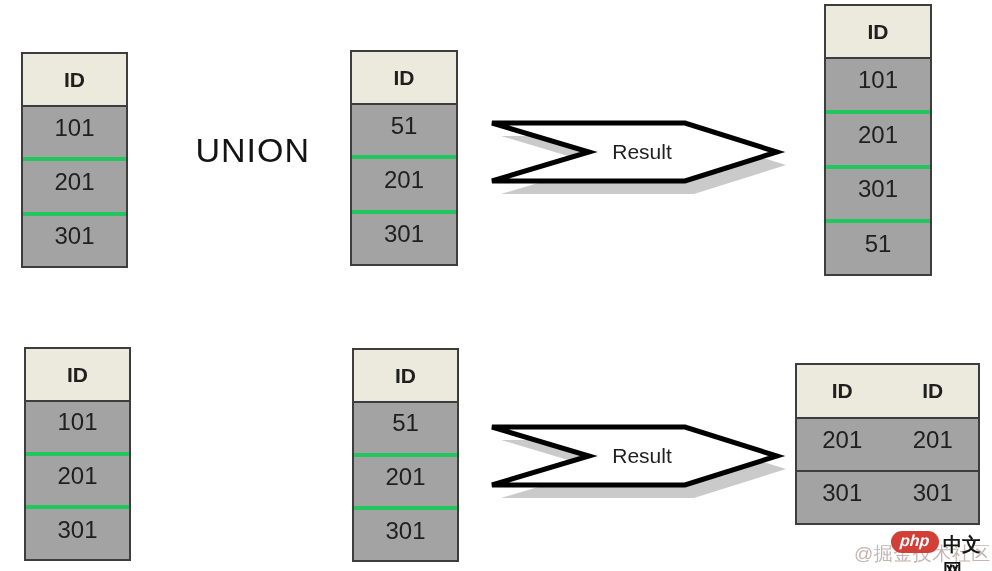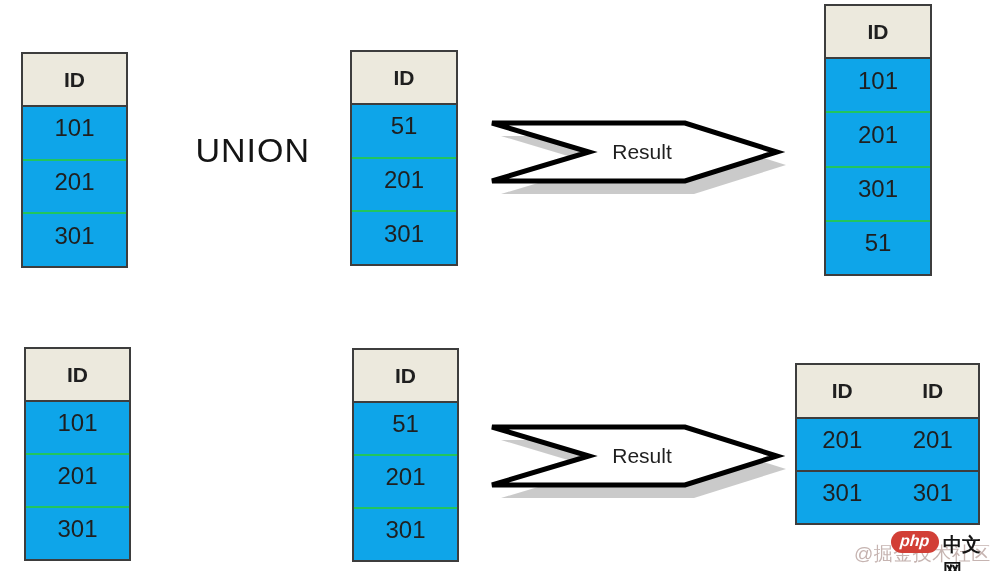--- a/index.html
+++ b/index.html
@@ -10,38 +10,38 @@
     width: 992px;
     height: 571px;
     background: #ffffff;
     overflow: hidden;
   }
   
   .tbl {
     position: absolute;
     display: flex;
     flex-direction: column;
-    background: #0ea5e9;
+    background: #a3a3a3;
     border: 2px solid #3d3d3d;
   }
   .tbl .hdr {
     height: 53px;
     flex: 0 0 auto;
     background: #ece9dd;
     border-bottom: 2px solid #3d3d3d;
     display: flex;
     align-items: center;
     justify-content: center;
     font-weight: bold;
     font-size: 21px;
     color: #1f1f1f;
   }
   .tbl .cell {
     flex: 1 1 auto;
-    border-bottom: 2px solid #22c55e;
+    border-bottom: 4px solid #22c55e;
     display: flex;
     align-items: center;
     justify-content: center;
     padding-bottom: 9px;
     font-size: 24px;
     color: #1f1f1f;
   }
   .tbl .cell:last-child { border-bottom: none; }
   
   .row2 {

